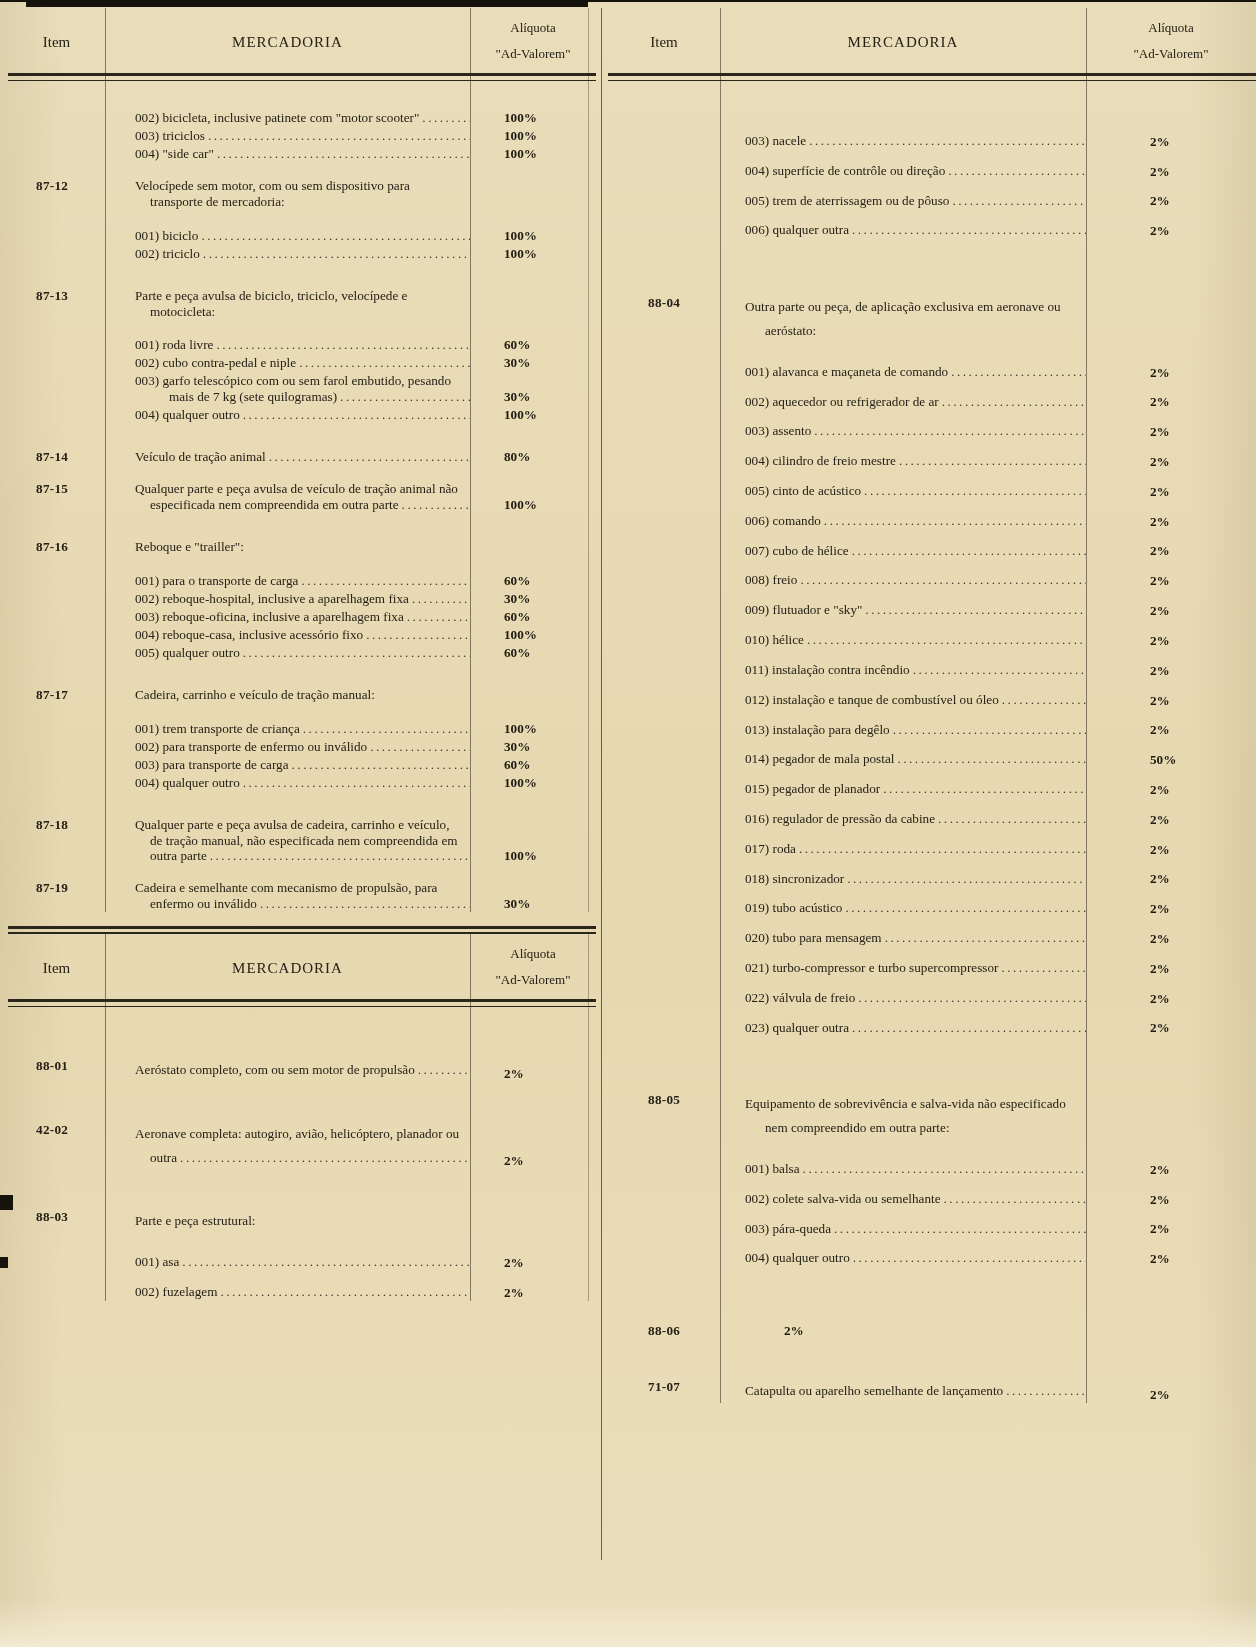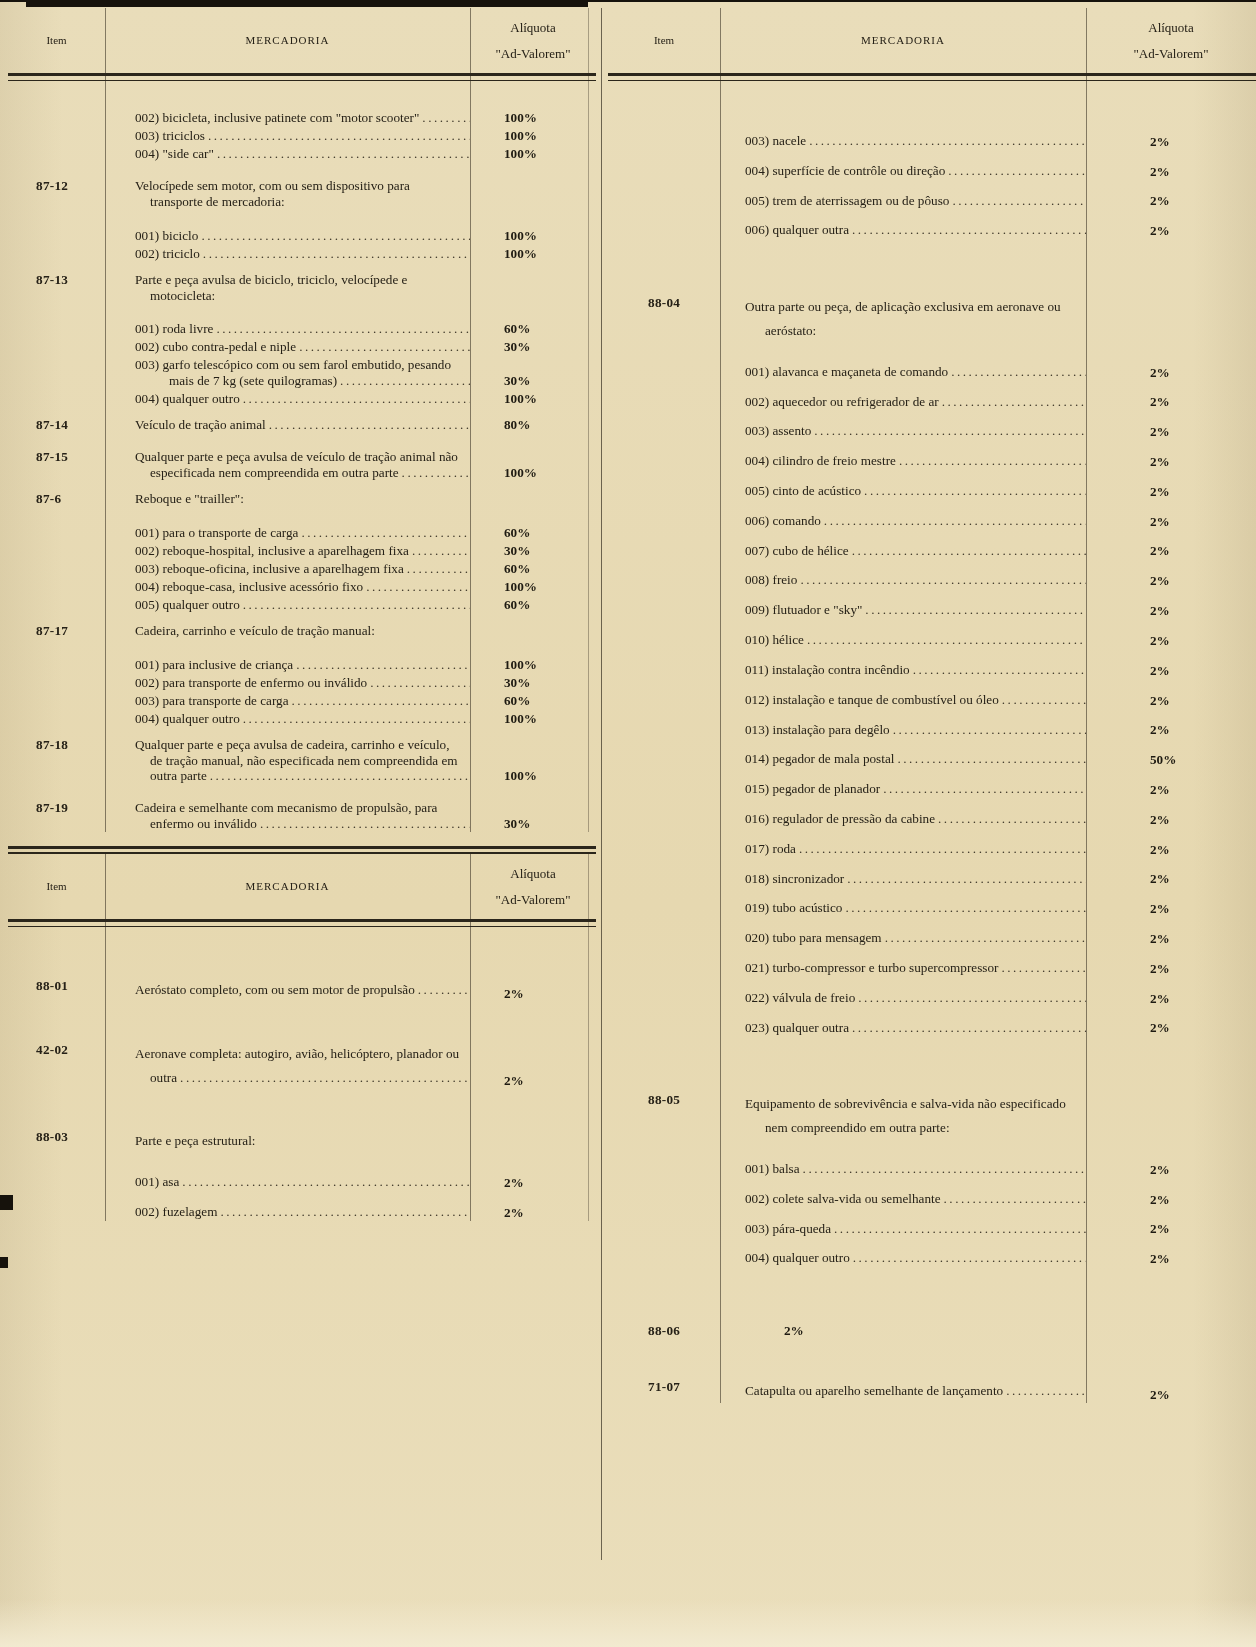--- a/index.html
+++ b/index.html
@@ -33,21 +33,21 @@
   .col[data-col="left"]  .vr-right{ left: 580px; background: rgba(45,38,26,0.35); }
   .col[data-col="right"] .vr-item { left: 112px; }
   .col[data-col="right"] .vr-rate { left: 478px; }
 
   .thead { display: grid; position: relative; padding: 10px 0 12px; margin-bottom: 8px; }
   .col[data-col="left"]  .thead, .col[data-col="left"]  .row { grid-template-columns: 97px 365px 1fr; }
   .col[data-col="right"] .thead, .col[data-col="right"] .row { grid-template-columns: 112px 366px 1fr; }
   .thead::before { content: ""; position: absolute; left: 0; right: 0; bottom: -2px; height: 3px; background: #2b261b; }
   .thead::after  { content: ""; position: absolute; left: 0; right: 0; bottom: -7px; height: 1px; background: #2b261b; }
   .thead.bordered { border-top: 1px solid #2b261b; }
-  .th { text-align: center; font-size: 11px; }
+  .th { text-align: center; font-size: 15px; }
   .th-item { padding-top: 16px; }
   .th-merc { padding-top: 16px; letter-spacing: 1px; }
   .th-aliq { display: flex; flex-direction: column; gap: 10px; font-size: 13px; padding-top: 2px; }
 
   
   .row { display: grid; align-items: start; }
   .cell { min-width: 0; }
   .code { font-weight: bold; font-size: 13.2px; padding-left: 28px; letter-spacing: 0.3px; white-space: nowrap; }
   .col[data-col="right"] .code { padding-left: 40px; }
   .desc { position: relative; overflow: hidden; padding-right: 6px; font-size: 13.2px; }
@@ -60,21 +60,21 @@
   .loose .sub  .desc { line-height: 1.35; }
   .rate { font-weight: bold; font-size: 13.2px; align-self: end; padding-left: 34px; white-space: nowrap; color: #1f1b12; }
   .col[data-col="right"] .rate { padding-left: 64px; }
   .dots { display: inline-block; width: 2px; white-space: nowrap; margin-left: 3px;
           letter-spacing: 2.5px; font-weight: normal; color: #3f382a; text-indent: 0; }
   .dots::before { content: "........................................................................................................................"; }
 
   
   .tbody { padding-top: 28px; }
   .loose .tbody { padding-top: 50px; }
-  .entry + .entry { margin-top: 10px; }
+  .entry + .entry { margin-top: 26px; }
   .loose .entry + .entry { margin-top: 40px; }
   .dense .entry.sp-lg { margin-top: 16px; }
   .loose .entry.sp-lg { margin-top: 56px; }
   .subs { margin-top: 18px; }
   .entry > .subs:first-child { margin-top: 0; }
   .loose .subs { margin-top: 20px; }
   .dense .sub + .sub { margin-top: 2px; }
   .loose .sub + .sub { margin-top: 12px; }
 
   
@@ -182,21 +182,21 @@
             </div>
             <div class="entry sp-lg">
               <div class="row main">
                 <div class="cell code">87-15</div>
                 <div class="cell desc"><span class="txt">Qualquer parte e peça avulsa de veículo de tração animal não especificada nem compreendida em outra parte</span><span class="dots"></span></div>
                 <div class="cell rate">100%</div>
               </div>
             </div>
             <div class="entry">
               <div class="row main">
-                <div class="cell code">87-6</div>
+                <div class="cell code">87-16</div>
                 <div class="cell desc"><span class="txt">Reboque e "trailler":</span></div>
                 <div class="cell rate"></div>
               </div>
               <div class="subs">
                 <div class="row sub">
                   <div class="cell code"></div>
                   <div class="cell desc"><span class="num">001)</span> <span class="txt">para o transporte de carga</span><span class="dots"></span></div>
                   <div class="cell rate">60%</div>
                 </div>
                 <div class="row sub">
@@ -223,21 +223,21 @@
             </div>
             <div class="entry">
               <div class="row main">
                 <div class="cell code">87-17</div>
                 <div class="cell desc"><span class="txt">Cadeira, carrinho e veículo de tração manual:</span></div>
                 <div class="cell rate"></div>
               </div>
               <div class="subs">
                 <div class="row sub">
                   <div class="cell code"></div>
-                  <div class="cell desc"><span class="num">001)</span> <span class="txt">para inclusive de criança</span><span class="dots"></span></div>
+                  <div class="cell desc"><span class="num">001)</span> <span class="txt">trem transporte de criança</span><span class="dots"></span></div>
                   <div class="cell rate">100%</div>
                 </div>
                 <div class="row sub">
                   <div class="cell code"></div>
                   <div class="cell desc"><span class="num">002)</span> <span class="txt">para transporte de enfermo ou inválido</span><span class="dots"></span></div>
                   <div class="cell rate">30%</div>
                 </div>
                 <div class="row sub">
                   <div class="cell code"></div>
                   <div class="cell desc"><span class="num">003)</span> <span class="txt">para transporte de carga</span><span class="dots"></span></div>

